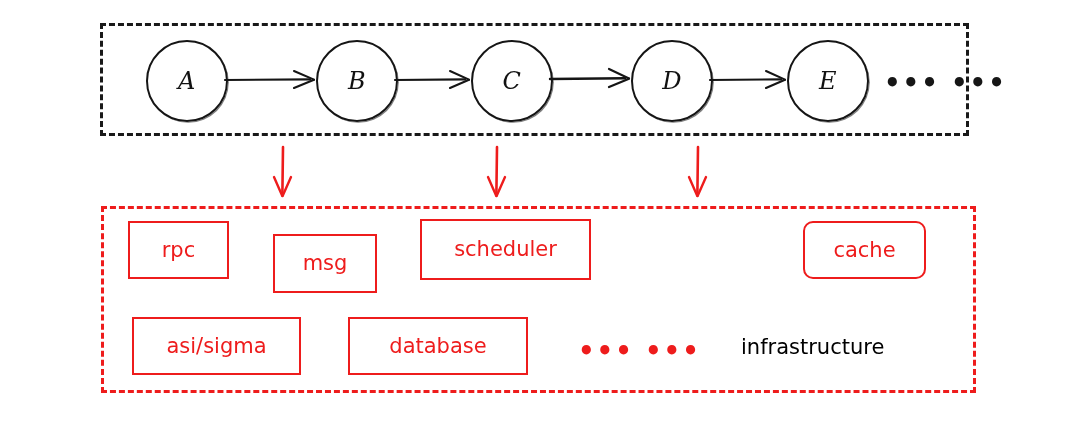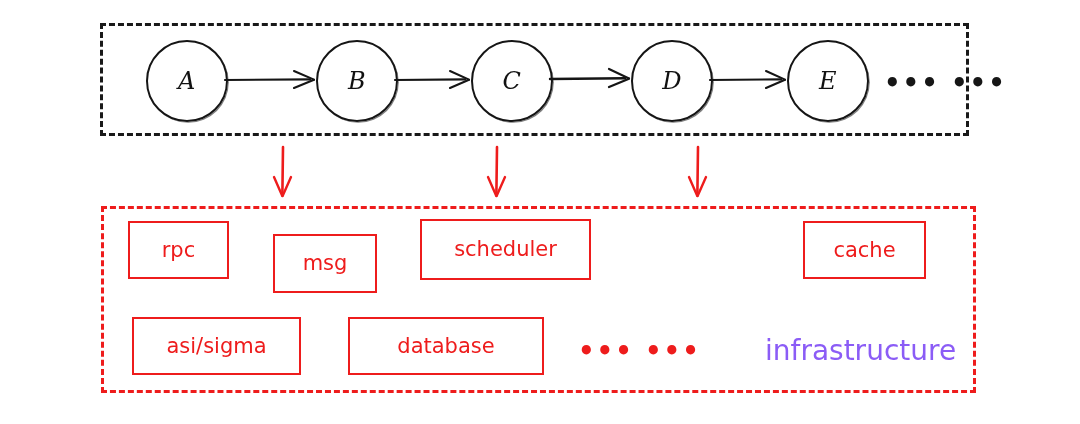--- a/index.html
+++ b/index.html
@@ -105,25 +105,24 @@
     font-size: 21px;
     color: #ee1c1c;
     line-height: 1;
     white-space: nowrap;
   }
 
   
   #infra-caption {
     position: absolute;
     font-family: "DejaVu Sans", sans-serif;
-    font-size: 28px;
-    color: #8b5cf6;
+    font-size: 21px;
+    color: #000000;
     line-height: 1;
     white-space: nowrap;
-    margin-left: 24px;
   }
 </style>
 </head>
 <body>
 
 <div id="canvas">
 
   <div class="dashed-box" id="upper-layer-box"></div>
 
   <div class="node-circle" style="left:146px; top:40px;">
@@ -199,28 +198,28 @@
 
   <div class="comp-box" style="left:128px; top:221px; width:101px; height:58px;">
     <span class="comp-label">rpc</span>
   </div>
   <div class="comp-box" style="left:273px; top:234px; width:104px; height:59px;">
     <span class="comp-label">msg</span>
   </div>
   <div class="comp-box" style="left:420px; top:219px; width:171px; height:61px;align-items:center;">
     <span class="comp-label">scheduler</span>
   </div>
-  <div class="comp-box" style="left:803px; top:221px; width:123px; height:58px;">
+  <div class="comp-box" style="left:803px; top:221px; width:123px; height:58px;border-radius:10px;">
     <span class="comp-label">cache</span>
   </div>
 
   <div class="comp-box" style="left:132px; top:317px; width:169px; height:58px;">
     <span class="comp-label">asi/sigma</span>
   </div>
-  <div class="comp-box" style="left:348px; top:317px; width:196px; height:58px;">
+  <div class="comp-box" style="left:348px; top:317px; width:180px; height:58px;">
     <span class="comp-label">database</span>
   </div>
 
   <span class="ellipsis red" style="left:578px; top:338px;">•••  •••</span>
 
   <span id="infra-caption" style="left:741px; top:337px;">infrastructure</span>
 
 </div>
 
 </body></html>

